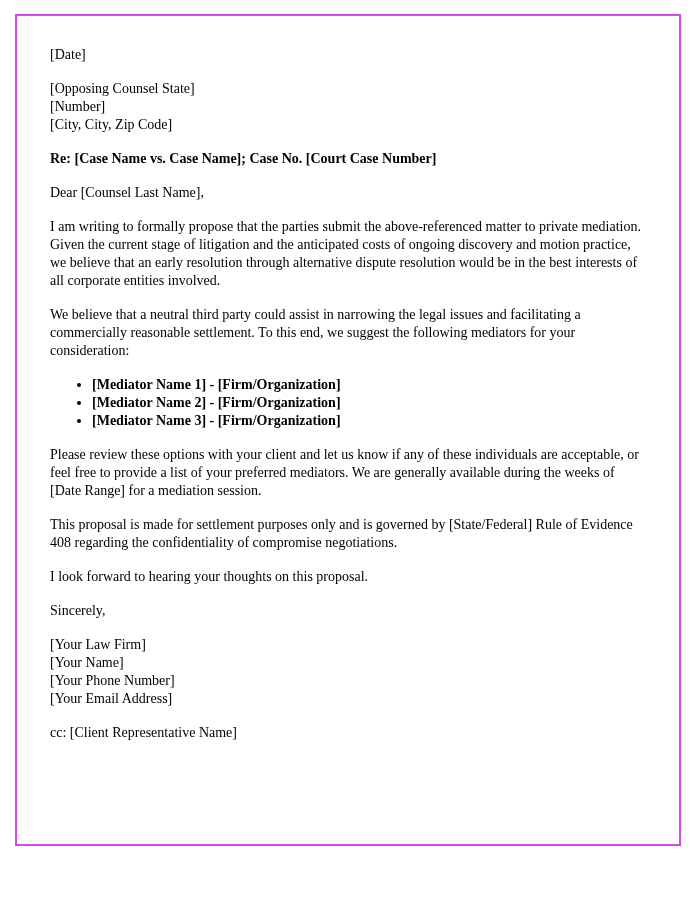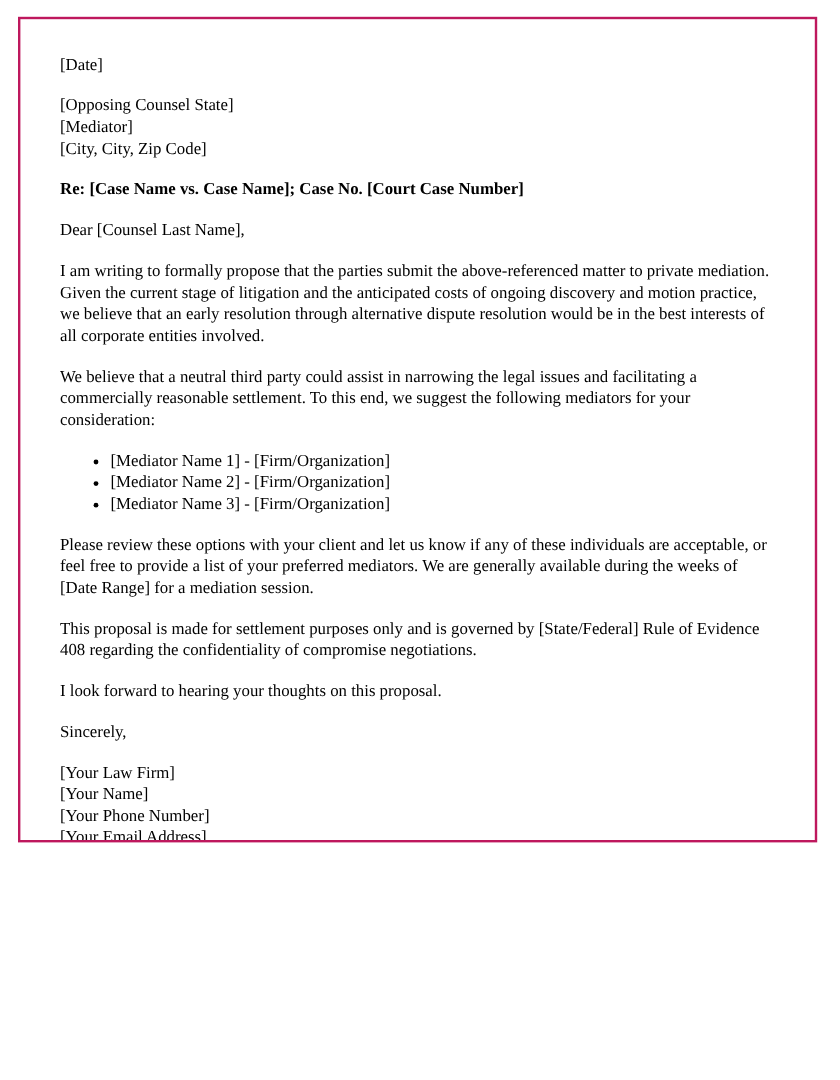--- a/index.html
+++ b/index.html
@@ -10,52 +10,53 @@
     width: 700px;
     height: 900px;
     font-family: "Liberation Serif", "DejaVu Serif", serif;
     color: #000000;
   }
   .letter-page {
     position: absolute;
     left: 15px;
     top: 14px;
     width: 666px;
-    height: 688px;
-    border: 2px solid #be185d;
+    height: 832px;
+    border: 2px solid #d946ef;
     background: #ffffff;
     padding: 30px 34px 0 33px;
     overflow: hidden;
   }
   .line, .para, li {
     font-size: 14px;
     line-height: 18px;
     margin: 0;
   }
   .gap-after { margin-bottom: 16px; }
   .para { margin: 0 3px 16px 0; }
   .subject { font-weight: bold; }
   .mediator-list {
     margin: 12px 0 16px 0;
     padding: 0 0 0 42px;
     list-style-type: disc;
+    font-weight: bold;
   }
   .mediator-list li { margin: 0; }
   .block { margin: 0 0 16px 0; }
 </style>
 </head>
 <body>
 
 <div class="letter-page">
 
   <p class="line gap-after">[Date]</p>
 
   <div class="block">
     <p class="line">[Opposing Counsel State]</p>
-    <p class="line">[Mediator]</p>
+    <p class="line">[Number]</p>
     <p class="line">[City, City, Zip Code]</p>
   </div>
 
   <p class="line subject gap-after">Re: [Case Name vs. Case Name]; Case No. [Court Case Number]</p>
 
   <p class="line gap-after">Dear [Counsel Last Name],</p>
 
   <p class="para">I am writing to formally propose that the parties submit the above-referenced matter to private mediation. Given the current stage of litigation and the anticipated costs of ongoing discovery and motion practice, we believe that an early resolution through alternative dispute resolution would be in the best interests of all corporate entities involved.</p>
 
   <p class="para">We believe that a neutral third party could assist in narrowing the legal issues and facilitating a commercially reasonable settlement. To this end, we suggest the following mediators for your consideration:</p>

